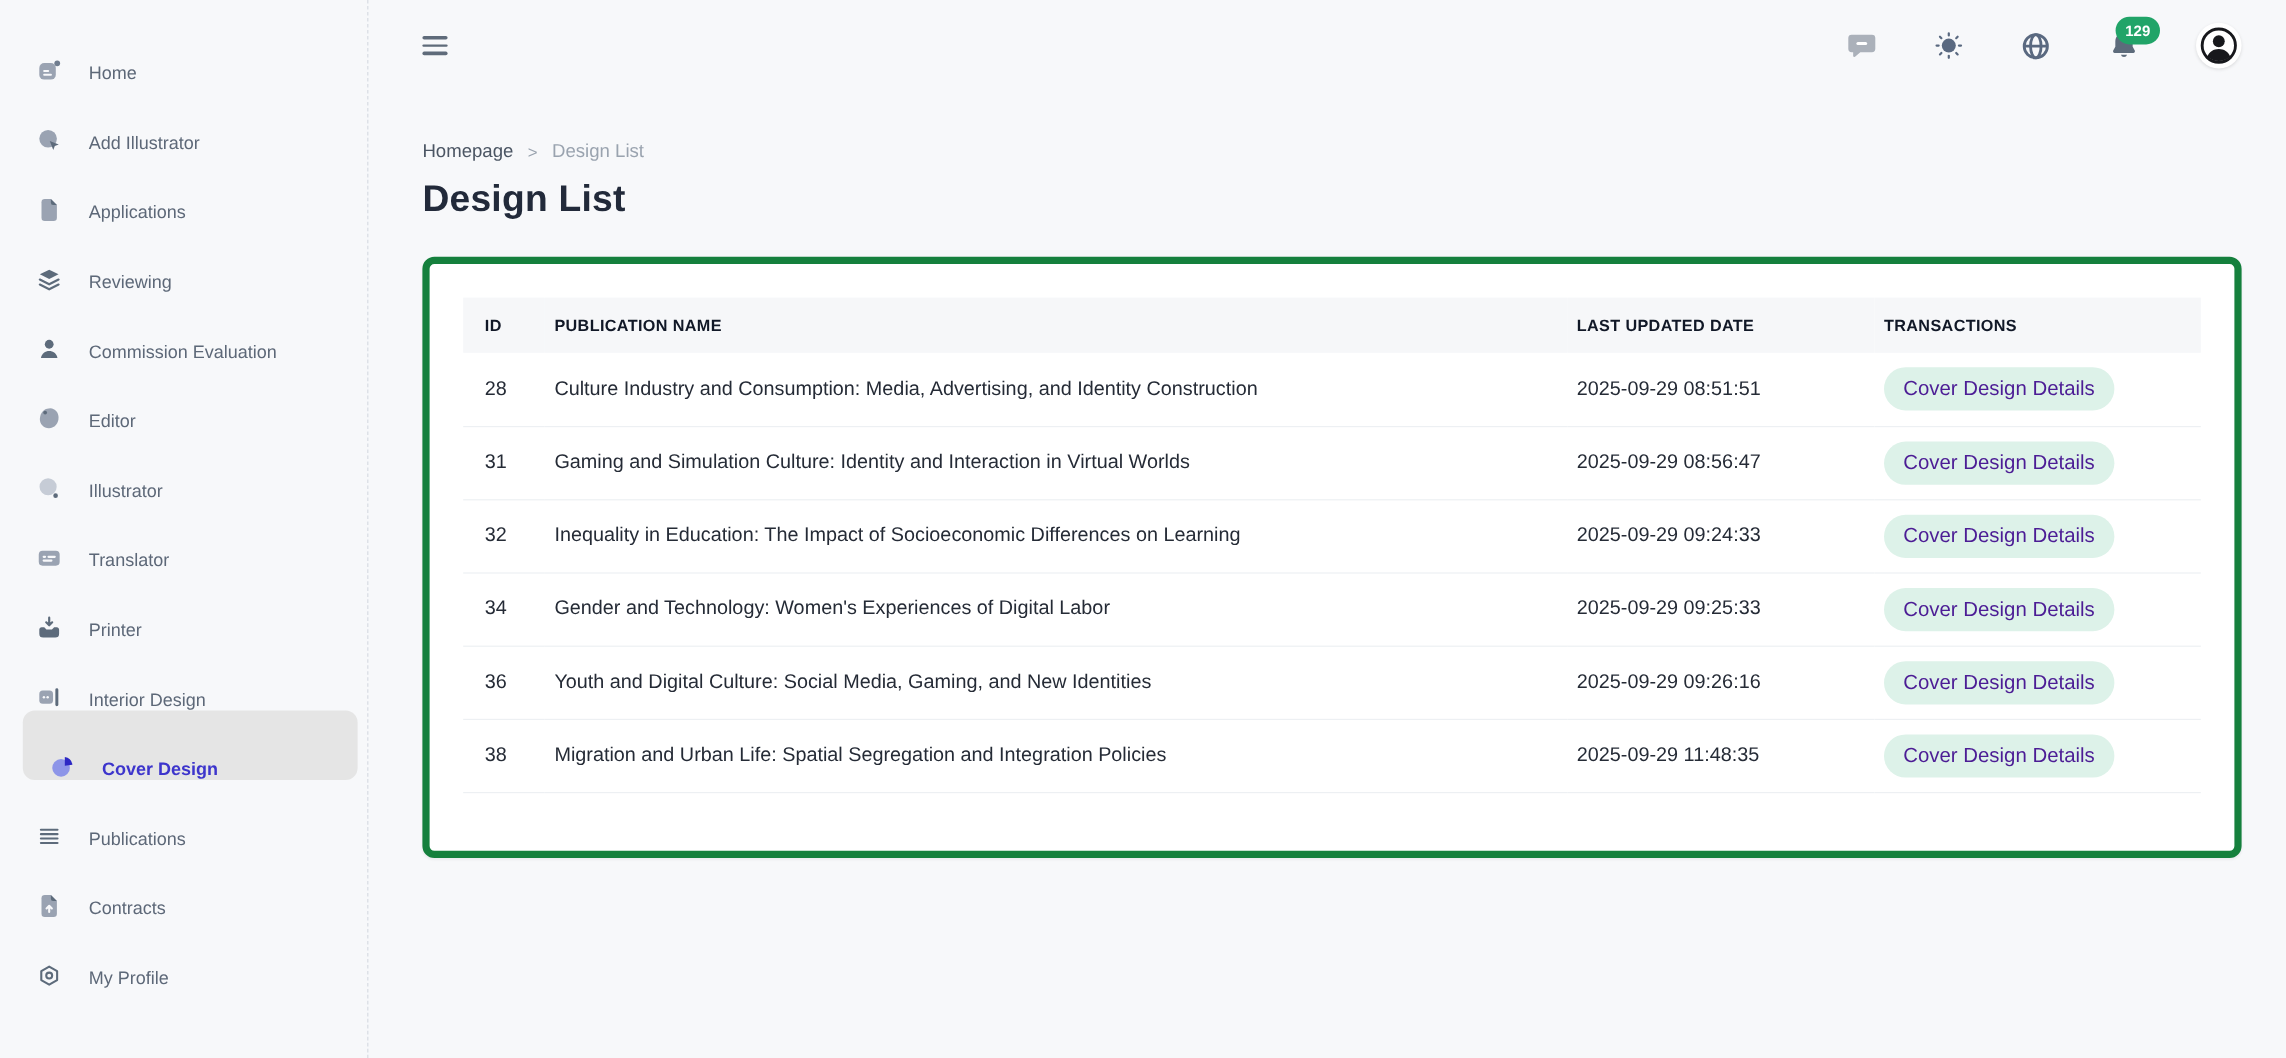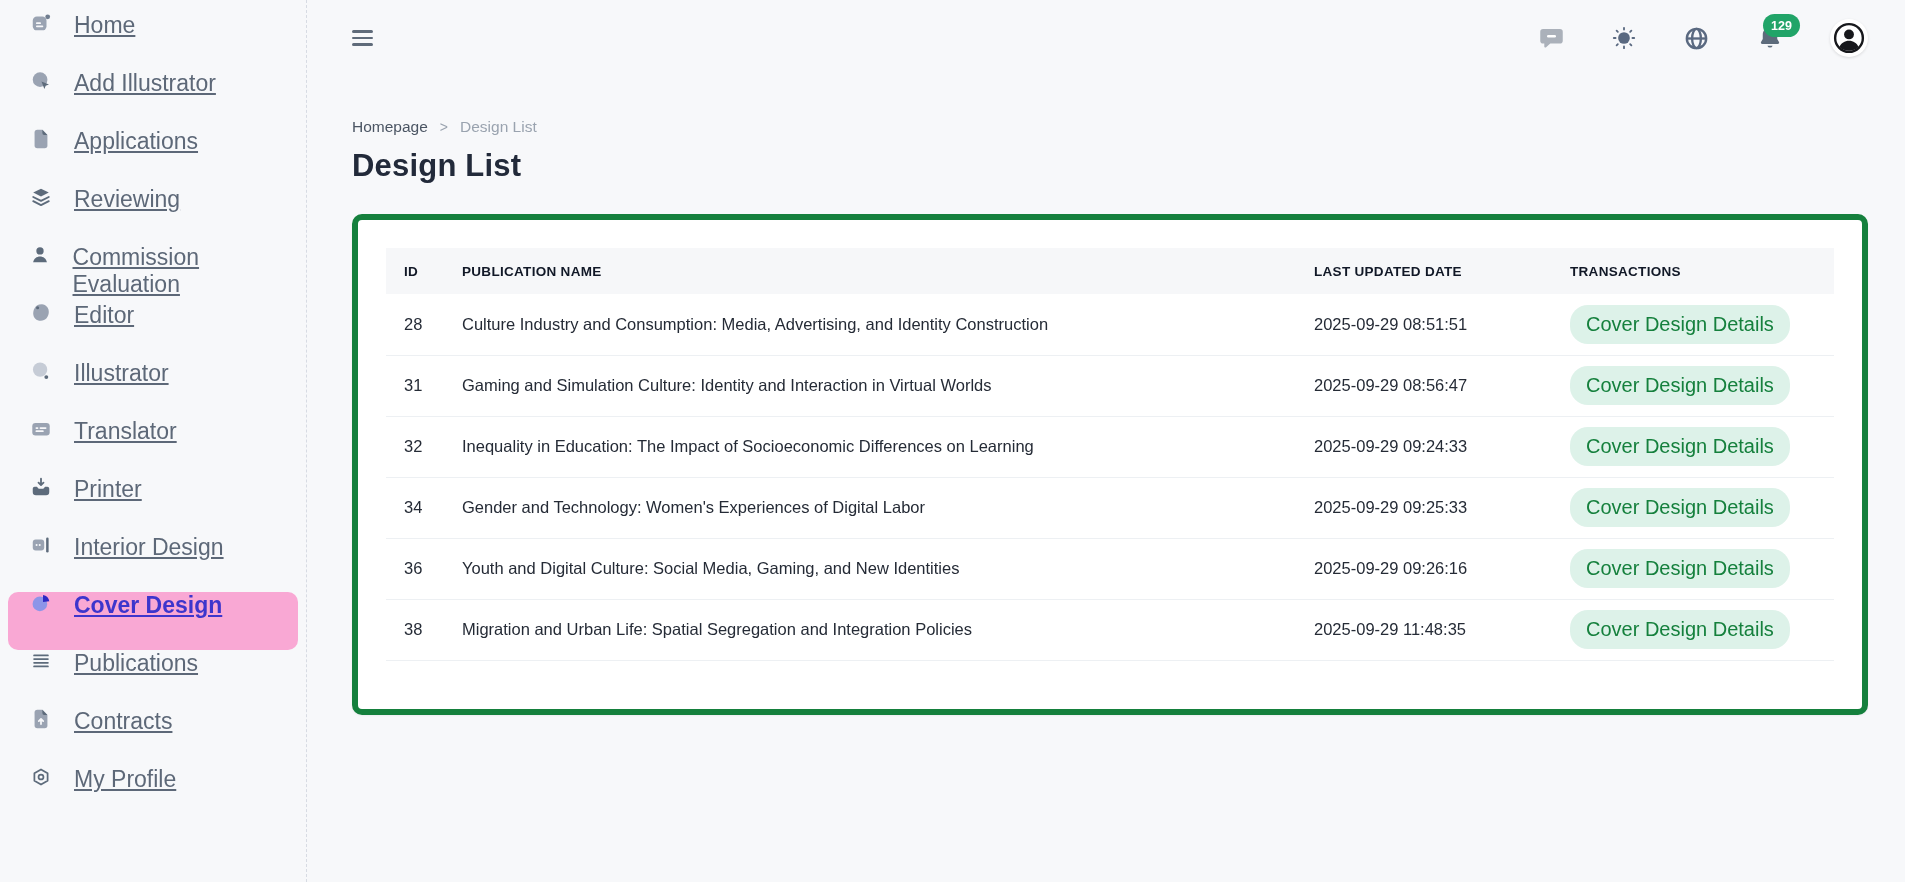--- a/index.html
+++ b/index.html
@@ -15,25 +15,25 @@
     position:fixed; left:0; top:0; bottom:0; width:307px;
     border-right:1px dashed #d7dbe3;
     padding-top:10px;
     background:#f7f8fa;
     z-index:5;
   }
   .logo-row { display:flex; align-items:center; gap:11px; padding-left:26px; height:56px; cursor:pointer; }
   .logo-text { font-size:31px; color:#8e959f; font-weight:500; letter-spacing:.5px; }
   .nav { margin-top:2px; padding:0 8px; }
   .nav-item {
-    display:flex; align-items:flex-start; gap:21px;
+    display:flex; align-items:flex-end; gap:21px;
     height:58px; padding-left:21px; border-radius:10px;
-    color:#5d6878; font-size:23px; cursor:pointer;text-decoration:underline;
-  }
-  .nav-item.active { background:#f9a8d4; color:#3d35cc; font-weight:700; }
+    color:#5d6878; font-size:15px; cursor:pointer;
+  }
+  .nav-item.active { background:#e5e5e5; color:#3d35cc; font-weight:700;margin-left:11px; }
   .nav-icon { width:24px; display:flex; justify-content:center; align-items:center; }
 
   
   .main { margin-left:307px; }
   .topbar { height:76px; display:flex; align-items:center; justify-content:space-between; padding:0 37px 0 45px; }
   .hamburger { width:22px; display:flex; flex-direction:column; gap:4px; cursor:pointer; background:none; border:none; }
   .hamburger span { display:block; height:2.6px; width:21px; background:#5f6b7a; border-radius:2px; }
   .topbar-right { display:flex; align-items:center; gap:46px; }
   .tb-icon { background:none; border:none; cursor:pointer; display:flex; align-items:center; position:relative; }
   .badge {
@@ -69,23 +69,23 @@
     font-size:13.5px; font-weight:700; color:#111827; letter-spacing:.3px;
     padding:0 8px;
   }
   thead th.col-id { padding-left:18px; }
   tbody td {
     height:61px; font-size:16.5px; color:#252b36;
     padding:0 8px; border-bottom:1px solid #edf0f3;
   }
   tbody td.col-id { padding-left:18px; }
   .pill {
-    display:inline-block; background:#ddf2e9; color:#15803d;
+    display:inline-block; background:#ddf2e9; color:#4c1d95;
     border:none; border-radius:18px; padding:8px 16px;
-    font-size:20px; font-weight:500; cursor:pointer;
+    font-size:17px; font-weight:500; cursor:pointer;
     font-family:"Liberation Sans", sans-serif;
   }
 </style>
 </head>
 <body>
 
 <aside class="sidebar">
   <nav class="nav" id="nav-list">
       <div class="nav-item">
     <span class="nav-icon">

